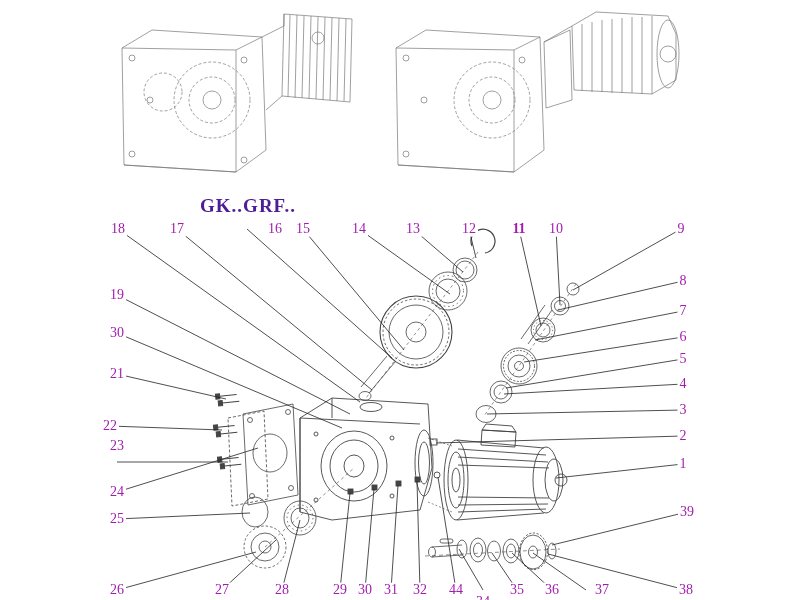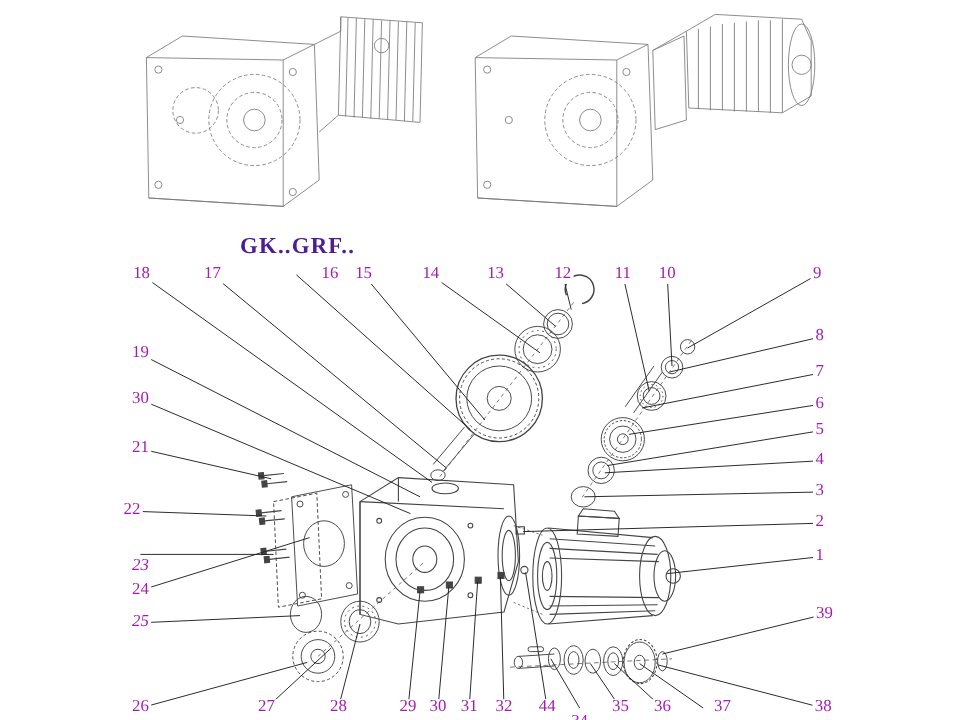--- a/index.html
+++ b/index.html
@@ -280,40 +280,40 @@
   <div class="variant-label" style="left:248px; top:206px;">GK..GRF..</div>
 
   <div>
       <div class="callout" style="left: 118px; top: 229px;">18</div>
       <div class="callout" style="left: 177px; top: 229px;">17</div>
       <div class="callout" style="left: 247px; top: 229px; margin-left: 28px;">16</div>
       <div class="callout" style="left: 303px; top: 229px;">15</div>
       <div class="callout" style="left: 359px; top: 229px;">14</div>
       <div class="callout" style="left: 413px; top: 229px;">13</div>
       <div class="callout" style="left: 469px; top: 229px;">12</div>
-      <div class="callout" style="left: 519px; top: 229px;">11</div>
+      <div class="callout" style="left: 519px; top: 229px; font-weight: bold;">11</div>
       <div class="callout" style="left: 556px; top: 229px;">10</div>
       <div class="callout" style="left: 681px; top: 229px;">9</div>
       <div class="callout" style="left: 683px; top: 281px;">8</div>
       <div class="callout" style="left: 683px; top: 311px;">7</div>
       <div class="callout" style="left: 683px; top: 337px;">6</div>
       <div class="callout" style="left: 683px; top: 359px;">5</div>
       <div class="callout" style="left: 683px; top: 384px;">4</div>
       <div class="callout" style="left: 683px; top: 410px;">3</div>
       <div class="callout" style="left: 683px; top: 436px;">2</div>
       <div class="callout" style="left: 683px; top: 464px;">1</div>
       <div class="callout" style="left: 687px; top: 512px;">39</div>
       <div class="callout" style="left: 686px; top: 590px;">38</div>
       <div class="callout" style="left: 117px; top: 295px;">19</div>
       <div class="callout" style="left: 117px; top: 333px;">30</div>
       <div class="callout" style="left: 117px; top: 374px;">21</div>
       <div class="callout" style="left: 110px; top: 426px;">22</div>
-      <div class="callout" style="left: 117px; top: 472px; font-style: italic;">23</div>
+      <div class="callout" style="left: 117px; top: 446px;">23</div>
       <div class="callout" style="left: 117px; top: 492px;">24</div>
-      <div class="callout" style="left: 117px; top: 519px; font-style: italic;">25</div>
+      <div class="callout" style="left: 117px; top: 519px;">25</div>
       <div class="callout" style="left: 117px; top: 590px;">26</div>
       <div class="callout" style="left: 222px; top: 590px;">27</div>
       <div class="callout" style="left: 282px; top: 590px;">28</div>
       <div class="callout" style="left: 340px; top: 590px;">29</div>
       <div class="callout" style="left: 365px; top: 590px;">30</div>
       <div class="callout" style="left: 391px; top: 590px;">31</div>
       <div class="callout" style="left: 420px; top: 590px;">32</div>
       <div class="callout" style="left: 456px; top: 590px;">44</div>
       <div class="callout" style="left: 483px; top: 590px; margin-top: 12px;">34</div>
       <div class="callout" style="left: 517px; top: 590px;">35</div>

